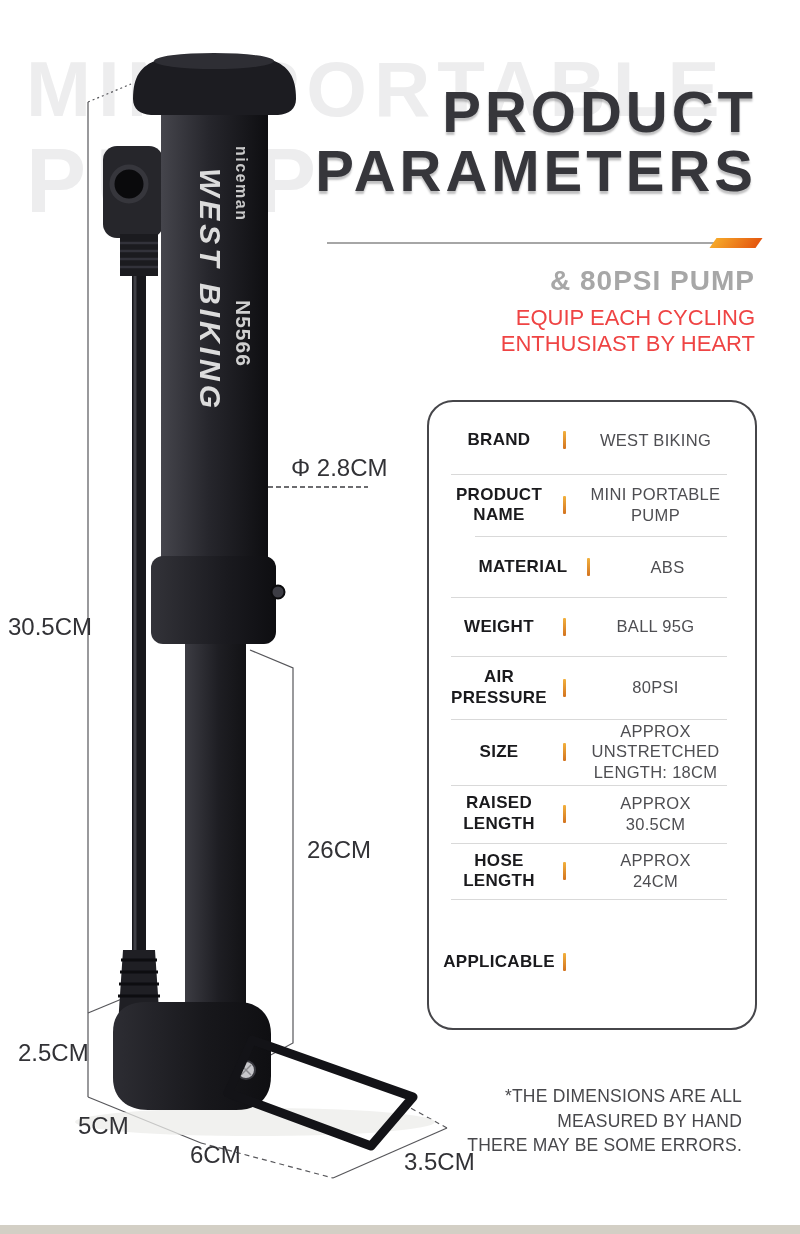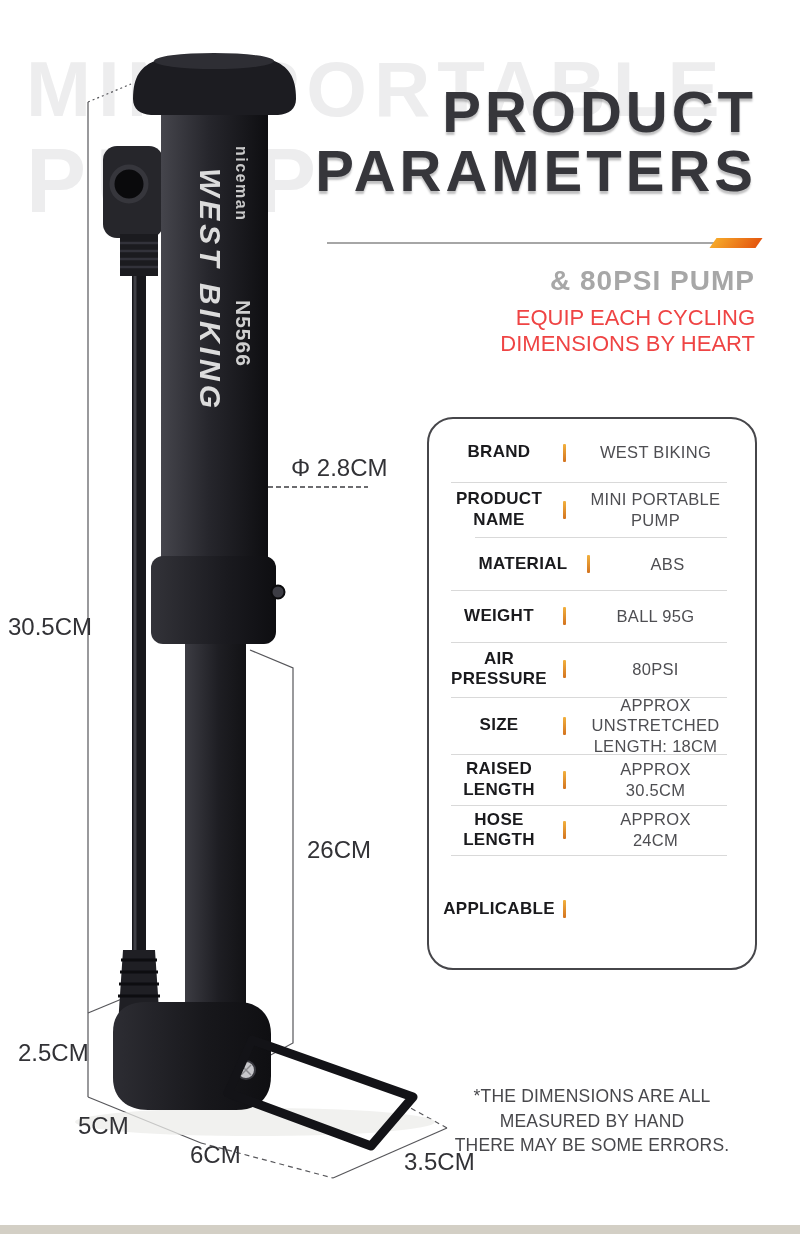--- a/index.html
+++ b/index.html
@@ -32,21 +32,21 @@
   .dim{position:absolute;font-size:24px;color:#323236;z-index:2;white-space:nowrap;}
   .dim-30-5{left:8px;top:613px;}
   .dim-2-8{left:291px;top:454px;}
   .dim-26{left:307px;top:836px;}
   .dim-2-5{left:18px;top:1039px;}
   .dim-5{left:78px;top:1112px;}
   .dim-6{left:190px;top:1141px;}
   .dim-3-5{left:388px;top:1148px;margin-left:16px;}
   
   .spec-table{
-    position:absolute;left:427px;top:417px;width:330px;height:553px;box-sizing:border-box;
+    position:absolute;left:427px;top:400px;width:330px;height:630px;box-sizing:border-box;
     border:2px solid #46464a;border-radius:26px;z-index:3;background:transparent;
     display:flex;flex-direction:column;padding:4px 0;
   }
   .spec-row{display:flex;align-items:center;position:relative;padding:0 14px 0 10px;min-height:0;}
   .spec-row + .spec-row::before{
     content:"";position:absolute;top:0;left:22px;right:28px;border-top:1px solid #d9d9d9;
   }
   .spec-row:nth-child(1){flex:69;} .spec-row:nth-child(2){flex:64;}
   .spec-row:nth-child(3){flex:62;margin-left:24px;} .spec-row:nth-child(4){flex:60;}
   .spec-row:nth-child(5){flex:64;} .spec-row:nth-child(6){flex:67;}
@@ -57,22 +57,22 @@
     letter-spacing:.3px;line-height:1.2;white-space:pre-line;
   }
   .tick{width:3px;height:18px;flex:none;border-radius:1px;margin:0 4px;
     background:linear-gradient(#f2b13e,#d3731f);}
   .cell-value{
     flex:1;text-align:center;font-size:16.5px;color:#4e4e52;line-height:1.25;
     letter-spacing:.3px;white-space:pre-line;
   }
   
   .footnote{
-    position:absolute;left:427px;top:1084px;width:330px;z-index:3;
-    text-align:center;font-size:17.5px;color:#48484c;line-height:1.4;letter-spacing:.2px;white-space:pre-line;
+    position:absolute;left:412px;top:1084px;width:330px;z-index:3;
+    text-align:right;font-size:17.5px;color:#48484c;line-height:1.4;letter-spacing:.2px;white-space:pre-line;
   }
   
   .bottom-strip{position:absolute;left:0;right:0;bottom:0;height:9px;background:#d3cfc5;z-index:4;}
 </style>
 </head>
 <body>
 
 <div class="wm wm1">MINI PORTABLE</div>
 <div class="wm wm2">PUMP</div>
 
@@ -178,21 +178,21 @@
 <div class="hdr">
   <div class="title-line">PRODUCT</div>
   <div class="title-line">PARAMETERS</div>
 </div>
 <div class="hdr-divider">
   <div class="hdr-accent"></div>
 </div>
 <div class="subtitle">&amp; 80PSI PUMP</div>
 <div class="tagline">
   <div>EQUIP EACH CYCLING</div>
-  <div>DIMENSIONS BY HEART</div>
+  <div>ENTHUSIAST BY HEART</div>
 </div>
 
 <div class="spec-table">
 
   <div class="spec-row">
     <div class="cell-label">BRAND</div>
     <div class="tick"></div>
     <div class="cell-value">WEST BIKING</div>
   </div>
 

